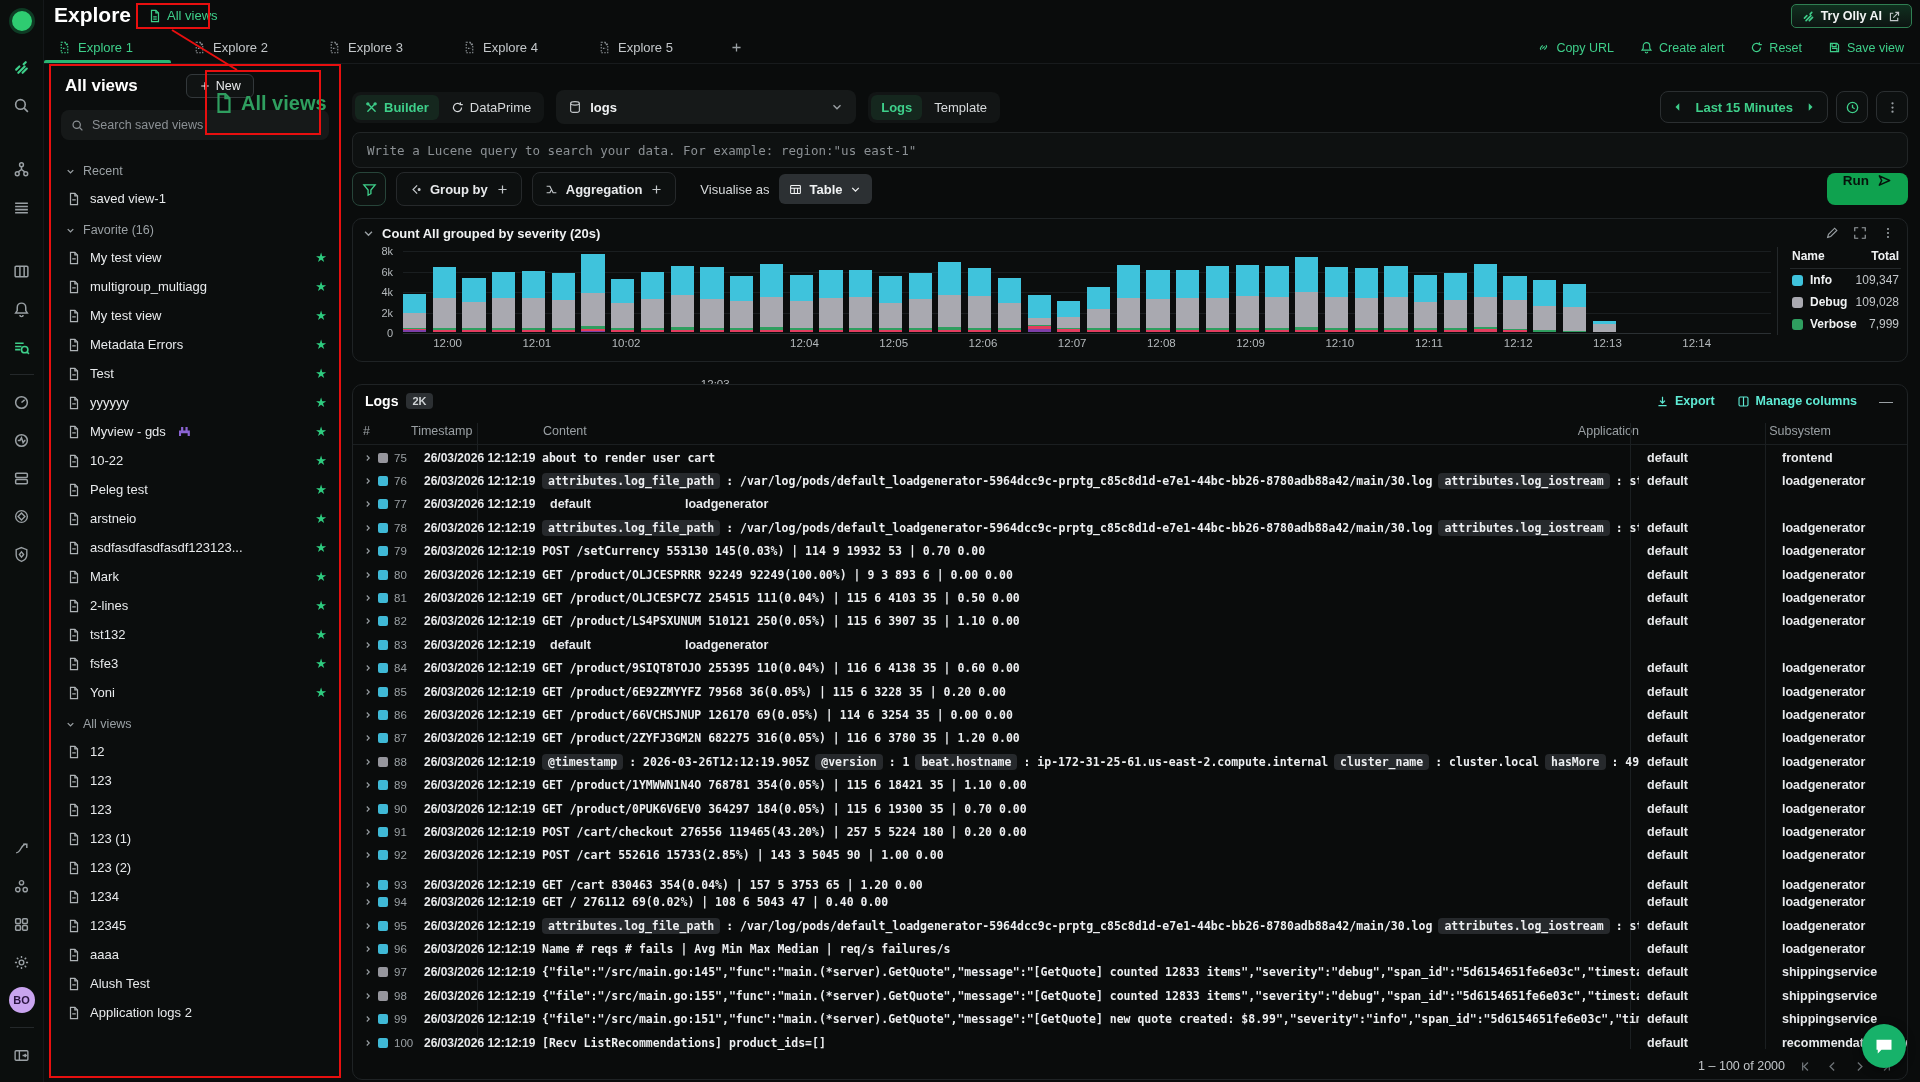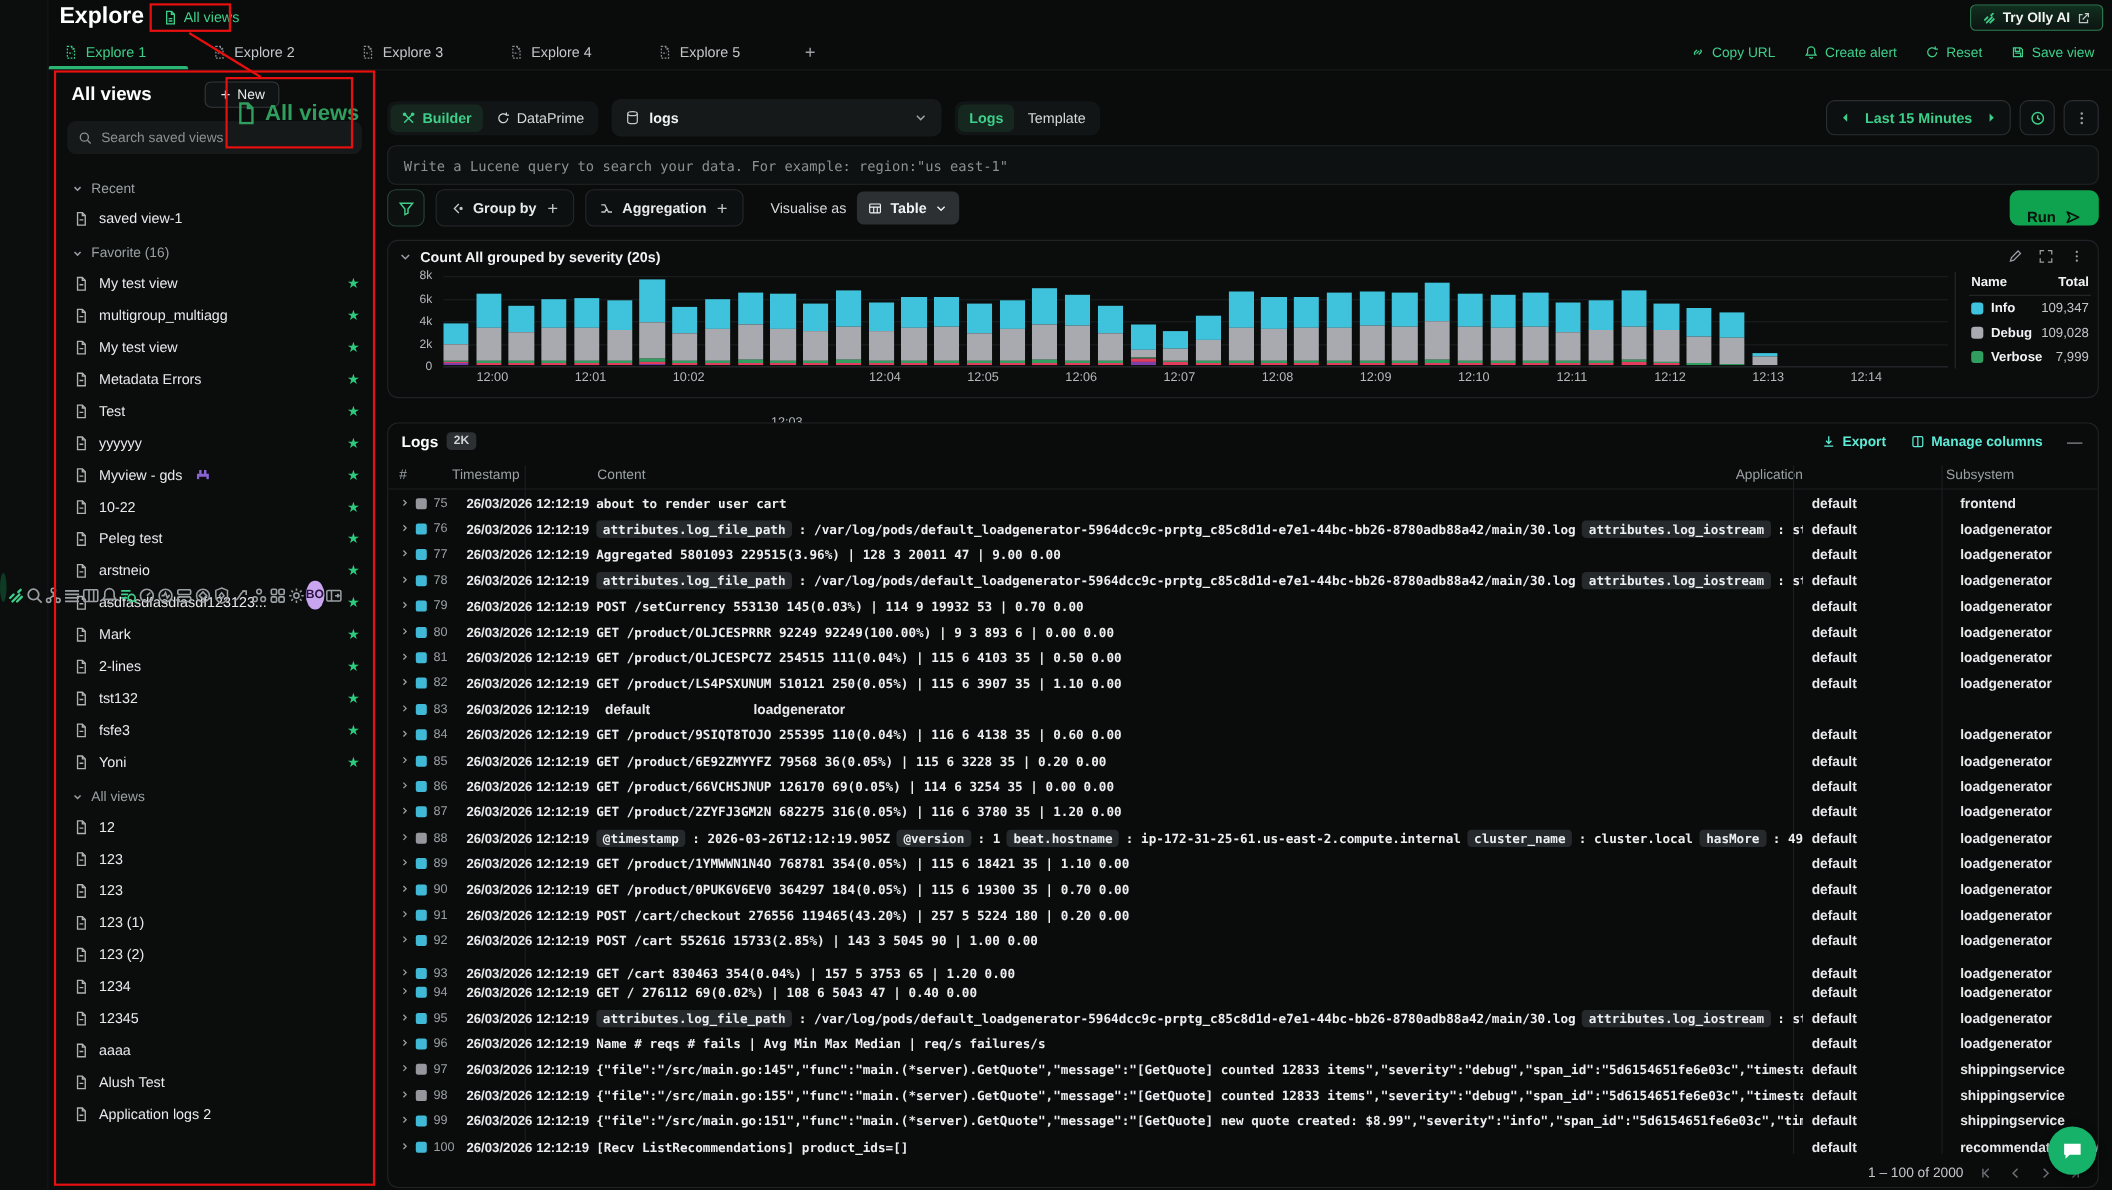--- a/index.html
+++ b/index.html
@@ -2,21 +2,21 @@
 <html><head>
 <meta charset="utf-8">
 <style>
   * { margin:0; padding:0; box-sizing:border-box; }
   html,body { background:#060808; }
   body { font-family:"Liberation Sans", sans-serif; color:#d7dadc; }
   #app { position:relative; width:1920px; height:1082px; background:#0a0c0c; overflow:hidden; }
 
   
   .rail { position:absolute; left:0; top:0; width:44px; height:1082px; background:#0b0e0d;
-          border-right:1px solid #15181a; display:flex; flex-direction:row; align-items:center; padding:8px 0; z-index:3; }
+          border-right:1px solid #15181a; display:flex; flex-direction:column; align-items:center; padding:8px 0; z-index:3; }
   .rail .logo { width:26px; height:26px; border-radius:50%; background:#2ecc71; border:3px solid #0e3b24; margin-bottom:14px; }
   .rail-icon { width:28px; height:28px; display:flex; align-items:center; justify-content:center; color:#9aa0a4; margin:5px 0; border-radius:6px; cursor:pointer; }
   .rail-icon.active { color:#3ecf8a; }
   .rail-icon svg { width:17px; height:17px; }
   .rail-gap { height:26px; }
   .rail-div { width:24px; height:1px; background:#24282a; margin:8px 0; }
   .rail-spacer { flex:1; }
   .avatar { width:26px; height:26px; border-radius:50%; background:#c9a4ef; color:#2a1440; font-size:11px; font-weight:bold;
             display:flex; align-items:center; justify-content:center; margin:6px 0; cursor:pointer; }
 
@@ -90,21 +90,21 @@
   .funnel-btn { width:34px; height:34px; border:1px solid #27453a; border-radius:8px; display:flex; align-items:center; justify-content:center; cursor:pointer; background:#0d1110; }
   .funnel-btn svg { width:15px; height:15px; color:#3ecf8a; }
   .ctl-pill { height:34px; border:1px solid #26292b; border-radius:8px; display:flex; align-items:center; gap:8px; padding:0 12px;
               font-size:13px; font-weight:bold; color:#e8eaec; cursor:pointer; background:#0d1010; }
   .ctl-pill svg { width:13px; height:13px; color:#c3c7ca; }
   .vis-group { display:flex; align-items:center; gap:10px; margin-left:14px; }
   .vis-label { font-size:13px; color:#d7dadc; }
   .vis-btn { height:30px; background:#2c3033; border-radius:6px; display:flex; align-items:center; gap:7px; padding:0 10px;
              font-size:13px; font-weight:bold; color:#f0f2f3; cursor:pointer; }
   .vis-btn svg { width:13px; height:13px; }
-  .run-btn { margin-left:auto; height:32px; background:#0fa24f; border-radius:8px; display:flex; align-items:flex-end; gap:8px;
+  .run-btn { margin-left:auto; height:32px; background:#0fa24f; border-radius:8px; display:flex; align-items:flex-start; gap:8px;
              padding:0 16px; color:#06130b; font-size:13.5px; font-weight:bold; cursor:pointer; }
   .run-btn svg { width:15px; height:15px; color:#06130b; }
 
   
   .chart-panel { position:absolute; left:11px; right:12px; top:154px; height:144px; border:1px solid #1f2325; border-radius:10px; background:#0b0d0d; }
   .chart-head { position:absolute; left:10px; top:7px; display:flex; align-items:center; gap:8px; }
   .chart-head svg { width:11px; height:11px; color:#9aa0a4; cursor:pointer; }
   .chart-title { font-size:13px; font-weight:bold; color:#f0f2f3; }
   .chart-tools { position:absolute; right:12px; top:7px; display:flex; gap:14px; }
   .chart-tools svg { width:14px; height:14px; color:#9aa0a4; cursor:pointer; }
@@ -1201,23 +1201,20 @@
             <span class="app">default</span>
             <span class="sub">loadgenerator</span>
           </div>
           <div class="lrow" style="top: 46.8px;">
             <span class="exp"><svg viewBox="0 0 16 16" fill="none" stroke="currentColor" stroke-width="1.8">
                 <path d="M6 4l4 4-4 4"></path>
               </svg></span>
             <span class="sev" style="background: rgb(63, 185, 214);"></span>
             <span class="num">77</span>
             <span class="ts">26/03/2026 12:12:19</span>
-            <span class="ct">
-              <span class="tx">Aggregated 5801093 229515(3.96%) | 128 3 20011 47 | 9.00 0.00</span>
-            </span>
             <span class="app">default</span>
             <span class="sub">loadgenerator</span>
           </div>
           <div class="lrow" style="top: 70.2px;">
             <span class="exp"><svg viewBox="0 0 16 16" fill="none" stroke="currentColor" stroke-width="1.8">
                 <path d="M6 4l4 4-4 4"></path>
               </svg></span>
             <span class="sev" style="background: rgb(63, 185, 214);"></span>
             <span class="num">78</span>
             <span class="ts">26/03/2026 12:12:19</span>

